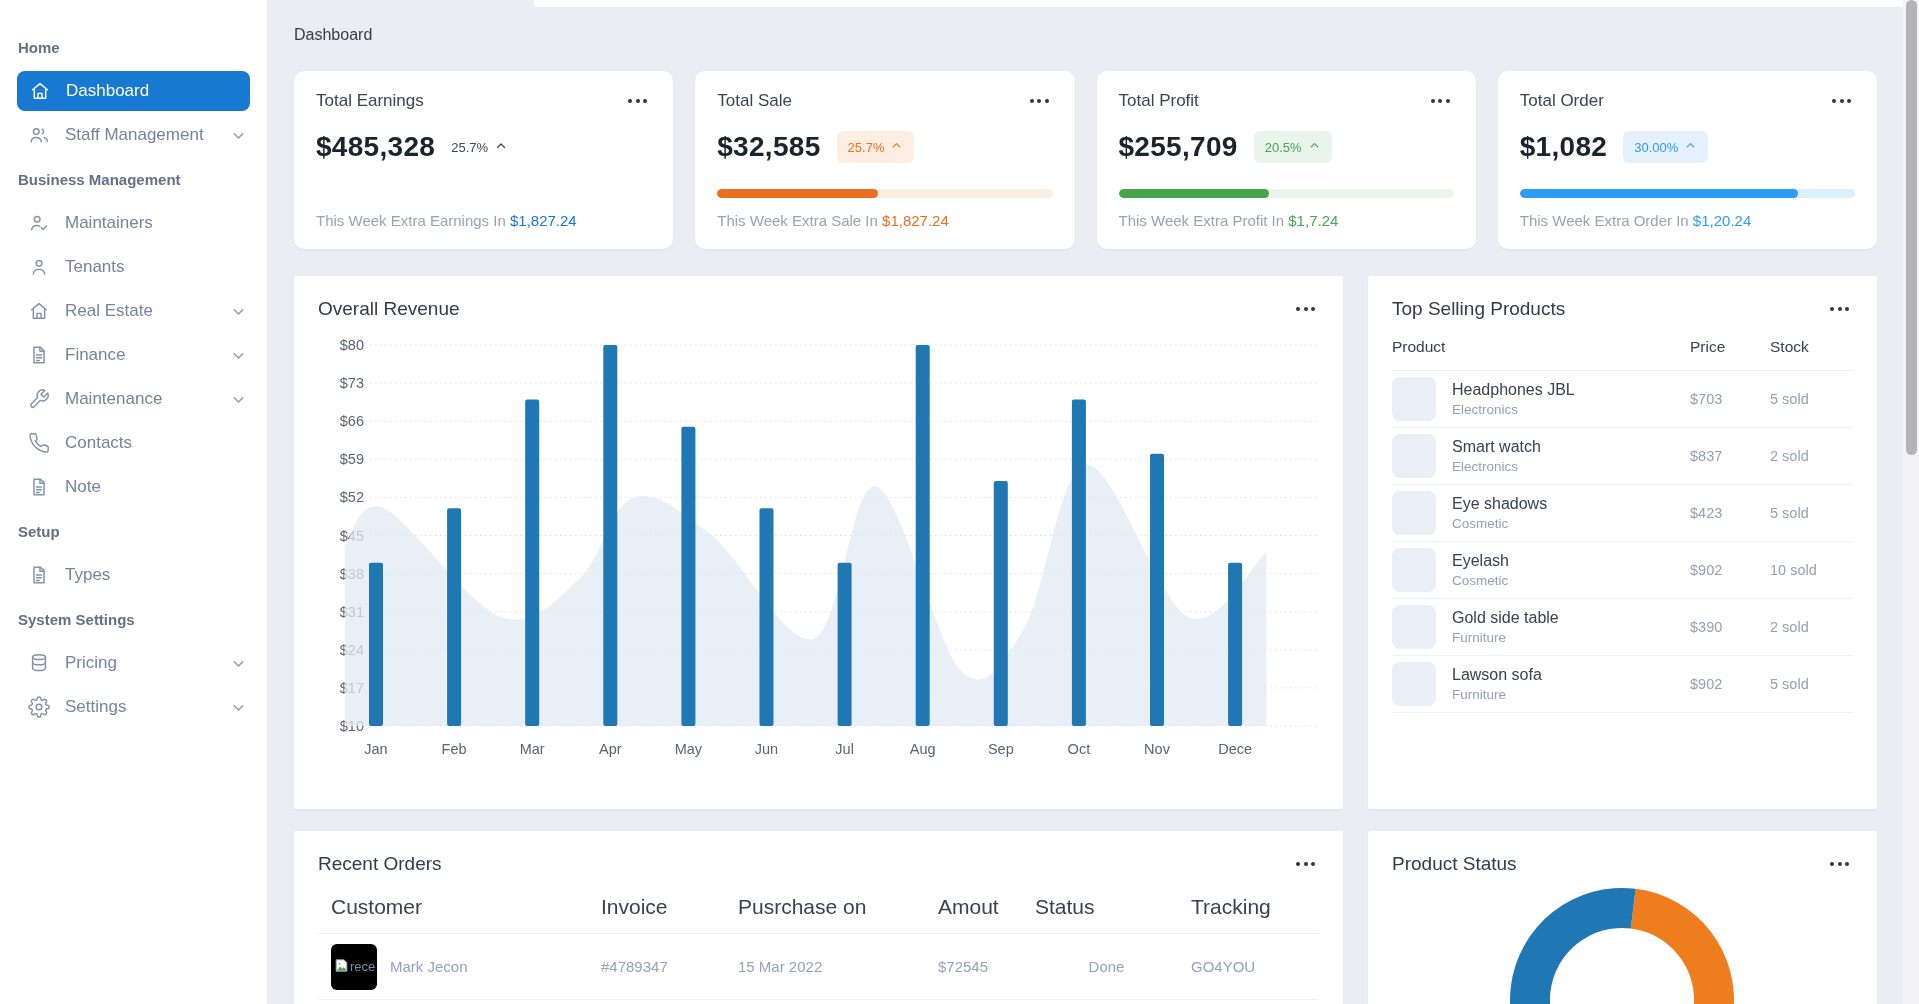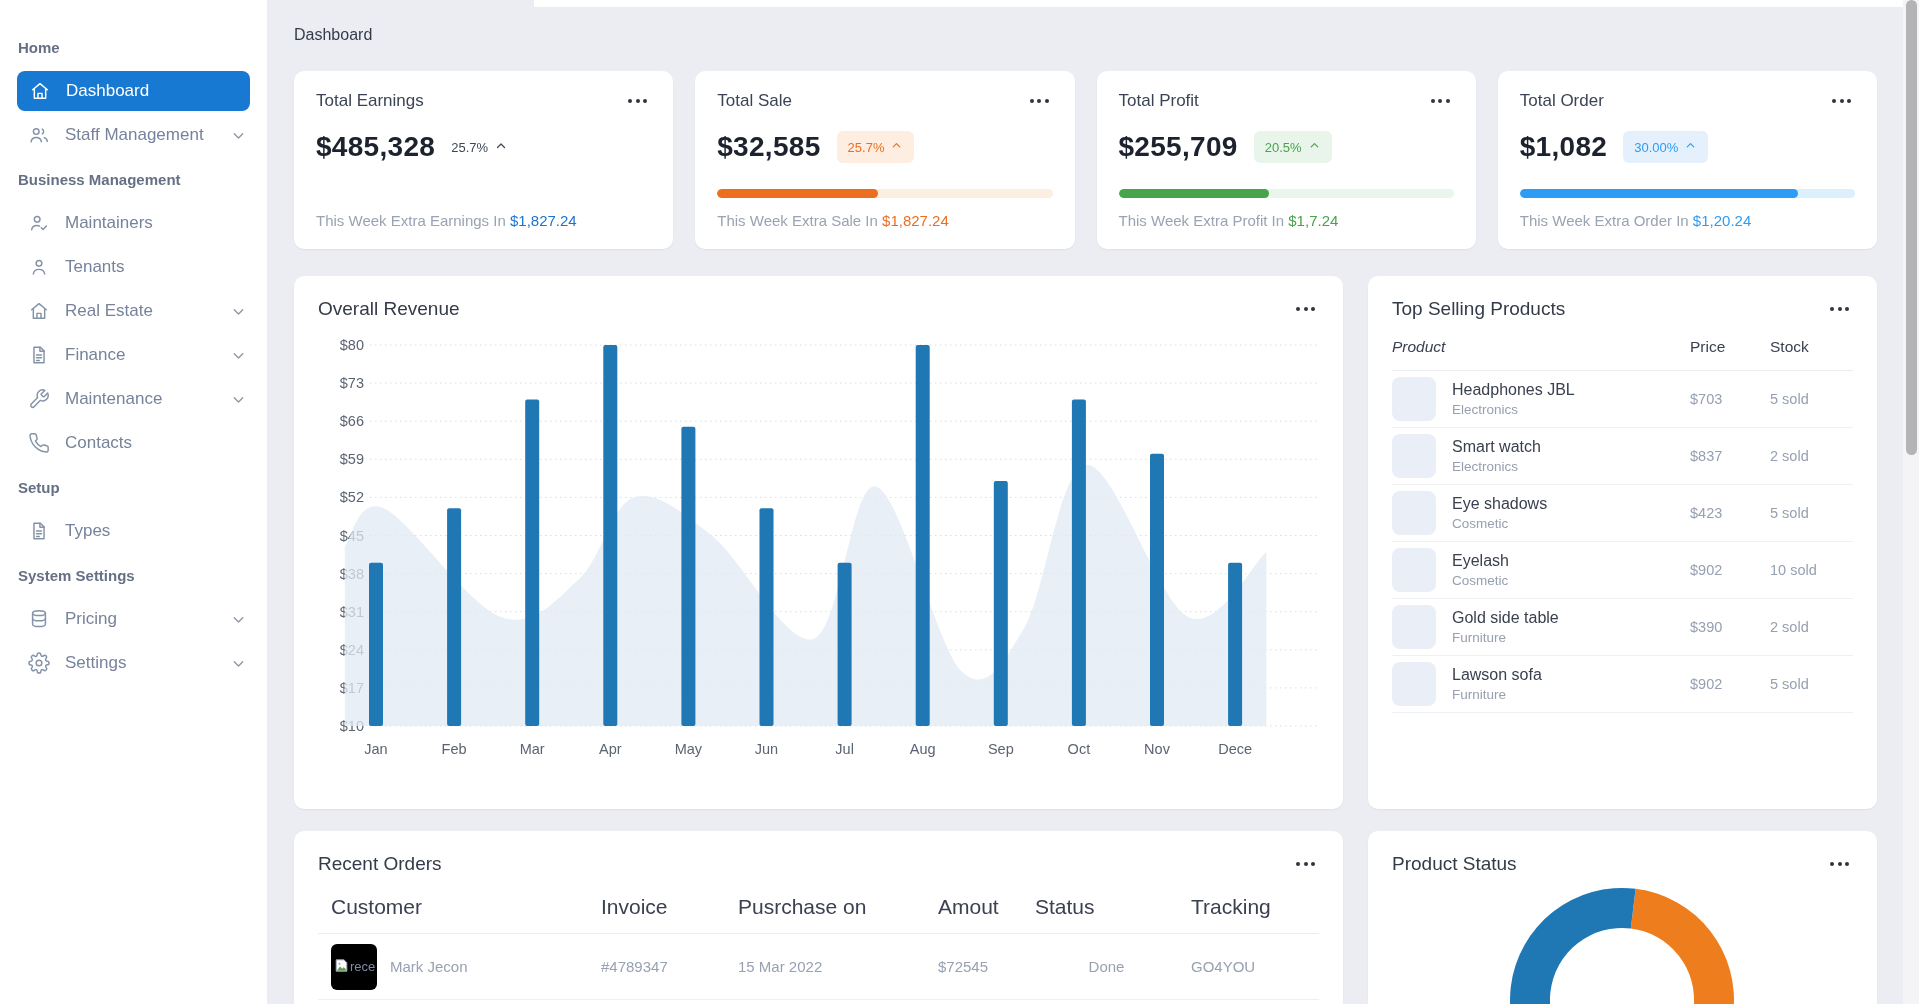--- a/index.html
+++ b/index.html
@@ -41,35 +41,35 @@
     padding:8px 11px;border-radius:6px;}
   .badge svg{width:13px;height:13px;}
   .progress{height:9px;border-radius:6px;margin-top:auto;overflow:hidden;}
   .progress .fill{height:100%;border-radius:6px;}
   .card-bottom{font-size:15px;color:#99a3b3;margin-top:14px;white-space:nowrap;}
   .card-bottom.mt-auto{margin-top:auto;}
 
   .grid-row{display:flex;gap:25px;margin-top:27px;}
   .col-left{width:1049px;display:flex;flex-direction:column;gap:22px;}
   .col-right{width:509px;display:flex;flex-direction:column;gap:22px;}
-  .panel{background:#fff;border-radius:10px;padding:22px 24px;
+  .panel{background:#fff;border-radius:2px;padding:22px 24px;
     box-shadow:0 1px 2px rgba(16,24,40,.05);}
   .panel-head{display:flex;align-items:center;justify-content:space-between;}
   .panel-title{font-size:19px;color:#333b49;font-weight:500;}
 
   #revenue-panel{height:533px;}
   #revenue-chart{margin-top:8px;}
   #orders-panel{height:330px;}
   #products-panel{height:533px;}
   #status-panel{height:330px;}
 
   
   .ts-header{display:flex;margin-top:18px;padding-bottom:14px;border-bottom:1px solid #e9ecf1;
     font-size:15.5px;color:#3a4150;}
-  .ts-header .h-product{flex:1;font-style:italic;}
+  .ts-header .h-product{flex:1;}
   .ts-header .h-price{width:80px;}
   .ts-header .h-stock{width:83px;}
   .ts-row{display:flex;align-items:center;height:57px;border-bottom:1px solid #eef0f4;}
   .ts-prod{flex:1;display:flex;align-items:center;gap:16px;min-width:0;}
   .thumb{width:44px;height:44px;border-radius:8px;background:#e9eef7;flex-shrink:0;}
   .ts-name{font-size:16px;color:#39404e;}
   .ts-cat{font-size:13.5px;color:#96a0b1;margin-top:3px;}
   .ts-price{width:80px;font-size:14.5px;color:#96a0b1;}
   .ts-stock{width:83px;font-size:14.5px;color:#96a0b1;}
 
@@ -182,20 +182,30 @@
             <path d="M6 9.5l6 6 6-6"></path>
           </svg></span>
       </div>
       <div class="side-item">
         <span class="icn">
           <svg fill="none" stroke="currentColor" stroke-width="1.6" stroke-linecap="round" stroke-linejoin="round" viewBox="0 0 24 24">
             <path d="M22 16.92v3a2 2 0 0 1-2.18 2 19.79 19.79 0 0 1-8.63-3.07 19.5 19.5 0 0 1-6-6A19.79 19.79 0 0 1 2.12 4.18 2 2 0 0 1 4.11 2h3a2 2 0 0 1 2 1.72c.12.96.36 1.9.7 2.81a2 2 0 0 1-.45 2.11L8.09 9.91a16 16 0 0 0 6 6l1.27-1.27a2 2 0 0 1 2.11-.45c.91.34 1.85.58 2.81.7A2 2 0 0 1 22 16.92z"></path>
           </svg>
         </span>
         <span>Contacts</span>
+      </div>
+      <div class="side-item">
+        <span class="icn">
+          <svg fill="none" stroke="currentColor" stroke-width="1.6" stroke-linecap="round" stroke-linejoin="round" viewBox="0 0 24 24">
+            <path d="M6.5 3.5h7l4 4V20.5h-11z"></path>
+            <path d="M13 3.5V8h4.5"></path>
+            <path d="M9.3 12h5.4M9.3 15h5.4M9.3 18h3"></path>
+          </svg>
+        </span>
+        <span>Note</span>
       </div>
       <div class="side-section">Setup</div>
       <div class="side-item">
         <span class="icn">
           <svg fill="none" stroke="currentColor" stroke-width="1.6" stroke-linecap="round" stroke-linejoin="round" viewBox="0 0 24 24">
             <path d="M6.5 3.5h7l4 4V20.5h-11z"></path>
             <path d="M13 3.5V8h4.5"></path>
             <path d="M9.3 12h5.4M9.3 15h5.4M9.3 18h3"></path>
           </svg>
         </span>

